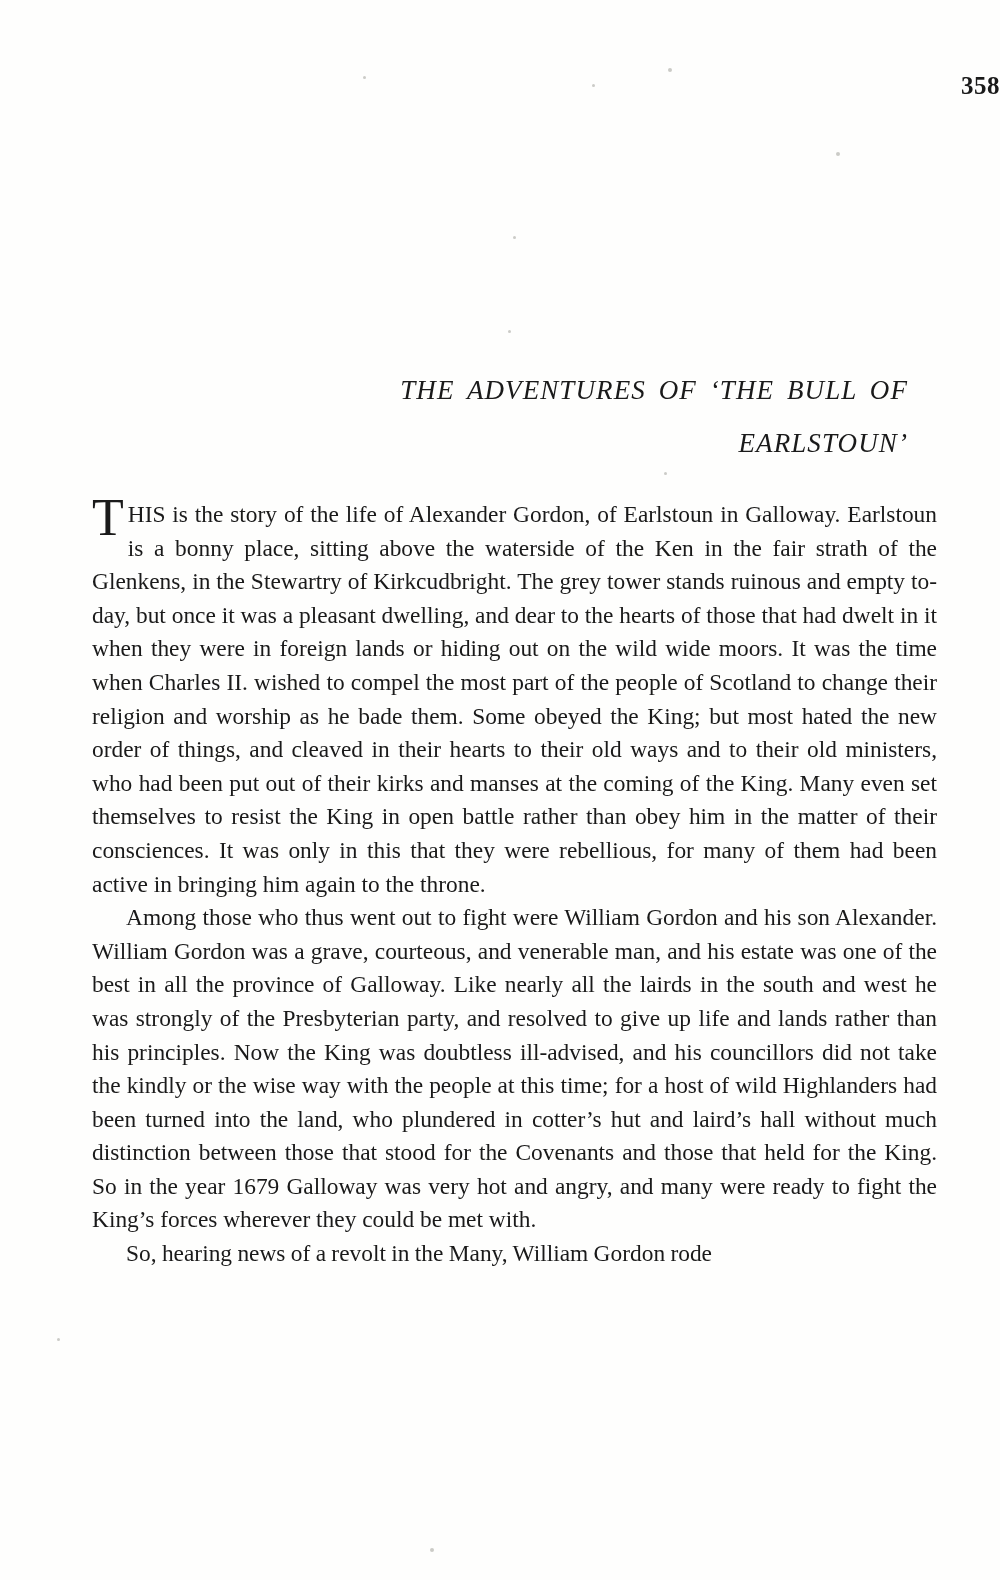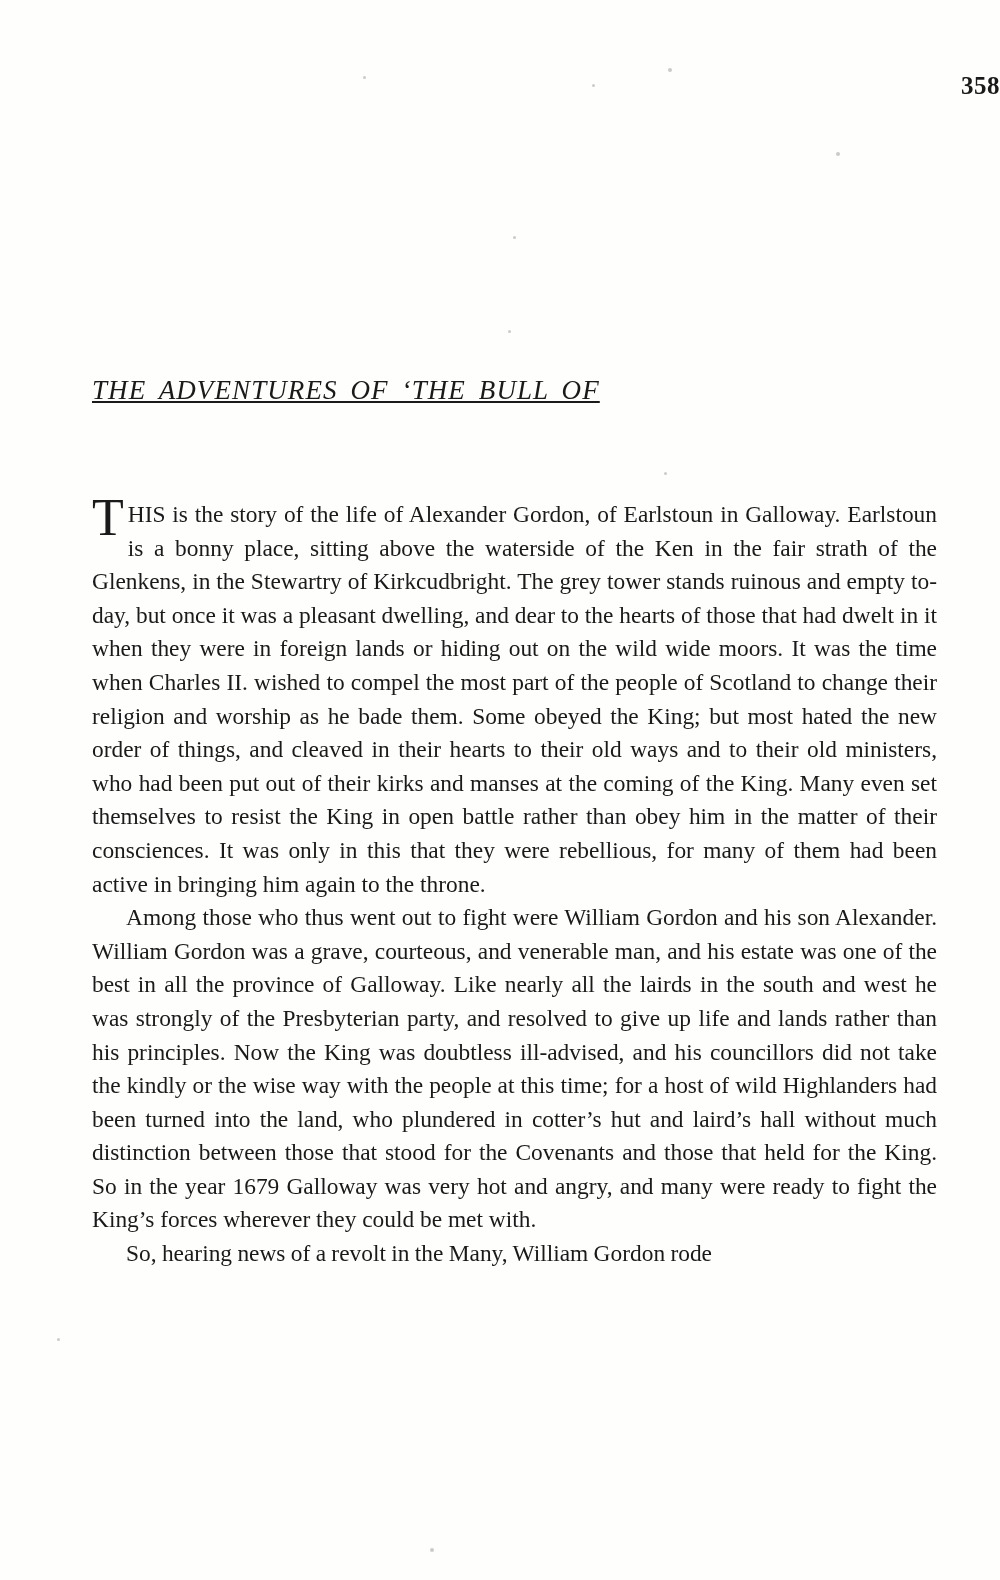--- a/index.html
+++ b/index.html
@@ -38,26 +38,25 @@
     text-align: right;
     font-size: 25px;
     font-weight: bold;
     letter-spacing: 0.5px;
   }
   .title-block {
     position: absolute;
     top: 364px;
     left: 92px;
     width: 816px;
-    text-align: left;
+    text-align: right;
     font-style: italic;
     font-size: 27px;
     line-height: 1.95;
     letter-spacing: 1.1px;
-    text-decoration: underline;
   }
   .title-line-1 {
     display: block;
     word-spacing: 5px;
   }
   .title-line-2 {
     display: block;
     word-spacing: 4px;
   }
   .body-text {
@@ -103,20 +102,21 @@
   <div class="speck" style="left:513px; top:236px; width:3px; height:3px;"></div>
   <div class="speck" style="left:508px; top:330px; width:3px; height:3px;"></div>
   <div class="speck" style="left:664px; top:472px; width:3px; height:3px;"></div>
   <div class="speck" style="left:57px; top:1338px; width:3px; height:3px;"></div>
   <div class="speck" style="left:430px; top:1548px; width:4px; height:4px;"></div>
 
   <div class="folio">358</div>
 
   <div class="title-block">
     <span class="title-line-1">THE ADVENTURES OF ‘THE BULL OF</span>
+    <span class="title-line-2">EARLSTOUN’</span>
   </div>
 
   <div class="body-text">
     <p class="dropcap-para"><span class="dropcap">T</span><span>HIS is the story of the life of Alexander Gordon, of Earlstoun in Galloway. Earlstoun is a bonny place, sitting above the waterside of the Ken in the fair strath of the Glenkens, in the Stewartry of Kirkcudbright. The grey tower stands ruinous and empty to-day, but once it was a pleasant dwelling, and dear to the hearts of those that had dwelt in it when they were in foreign lands or hiding out on the wild wide moors. It was the time when Charles II. wished to compel the most part of the people of Scotland to change their religion and worship as he bade them. Some obeyed the King; but most hated the new order of things, and cleaved in their hearts to their old ways and to their old ministers, who had been put out of their kirks and manses at the coming of the King. Many even set themselves to resist the King in open battle rather than obey him in the matter of their consciences. It was only in this that they were rebellious, for many of them had been active in bringing him again to the throne.</span></p>
     <p class="para-indent"><span>Among those who thus went out to fight were William Gordon and his son Alexander. William Gordon was a grave, courteous, and venerable man, and his estate was one of the best in all the province of Galloway. Like nearly all the lairds in the south and west he was strongly of the Presbyterian party, and resolved to give up life and lands rather than his principles. Now the King was doubtless ill-advised, and his councillors did not take the kindly or the wise way with the people at this time; for a host of wild Highlanders had been turned into the land, who plundered in cotter’s hut and laird’s hall without much distinction between those that stood for the Covenants and those that held for the King. So in the year 1679 Galloway was very hot and angry, and many were ready to fight the King’s forces wherever they could be met with.</span></p>
     <p class="para-indent tight"><span>So, hearing news of a revolt in the Many, William Gordon rode</span></p>
   </div>
 
 </div>
 

